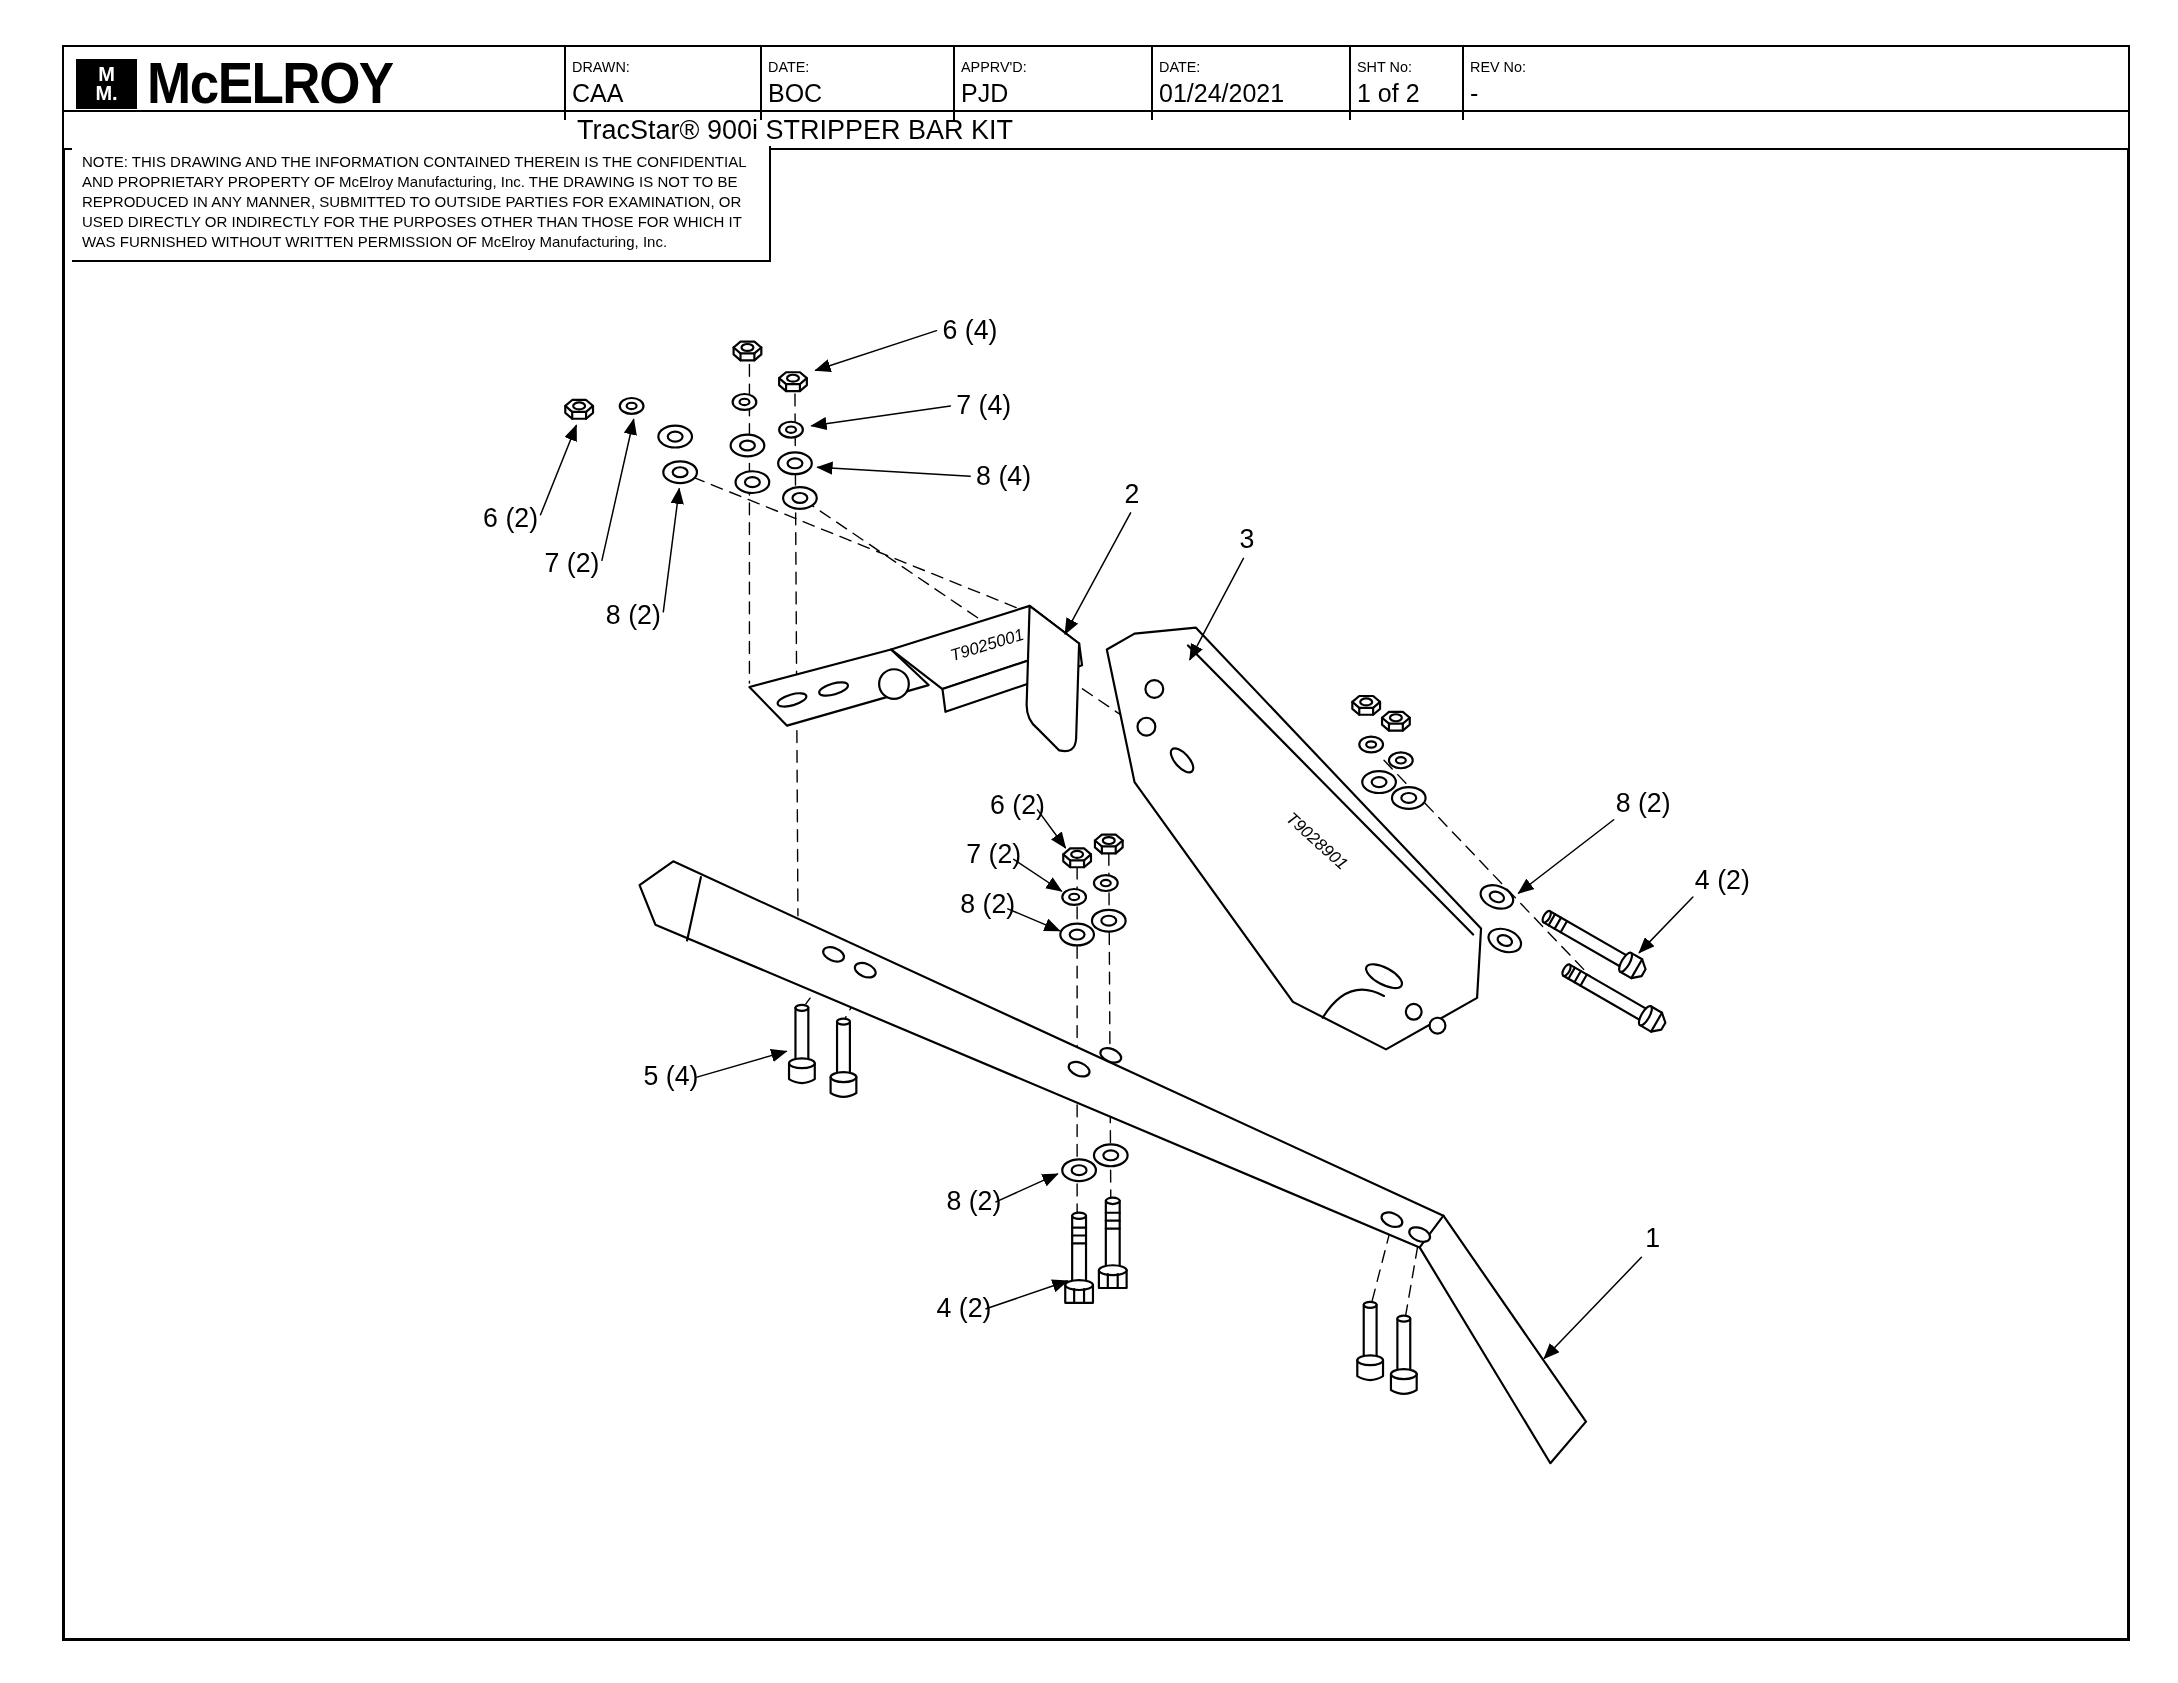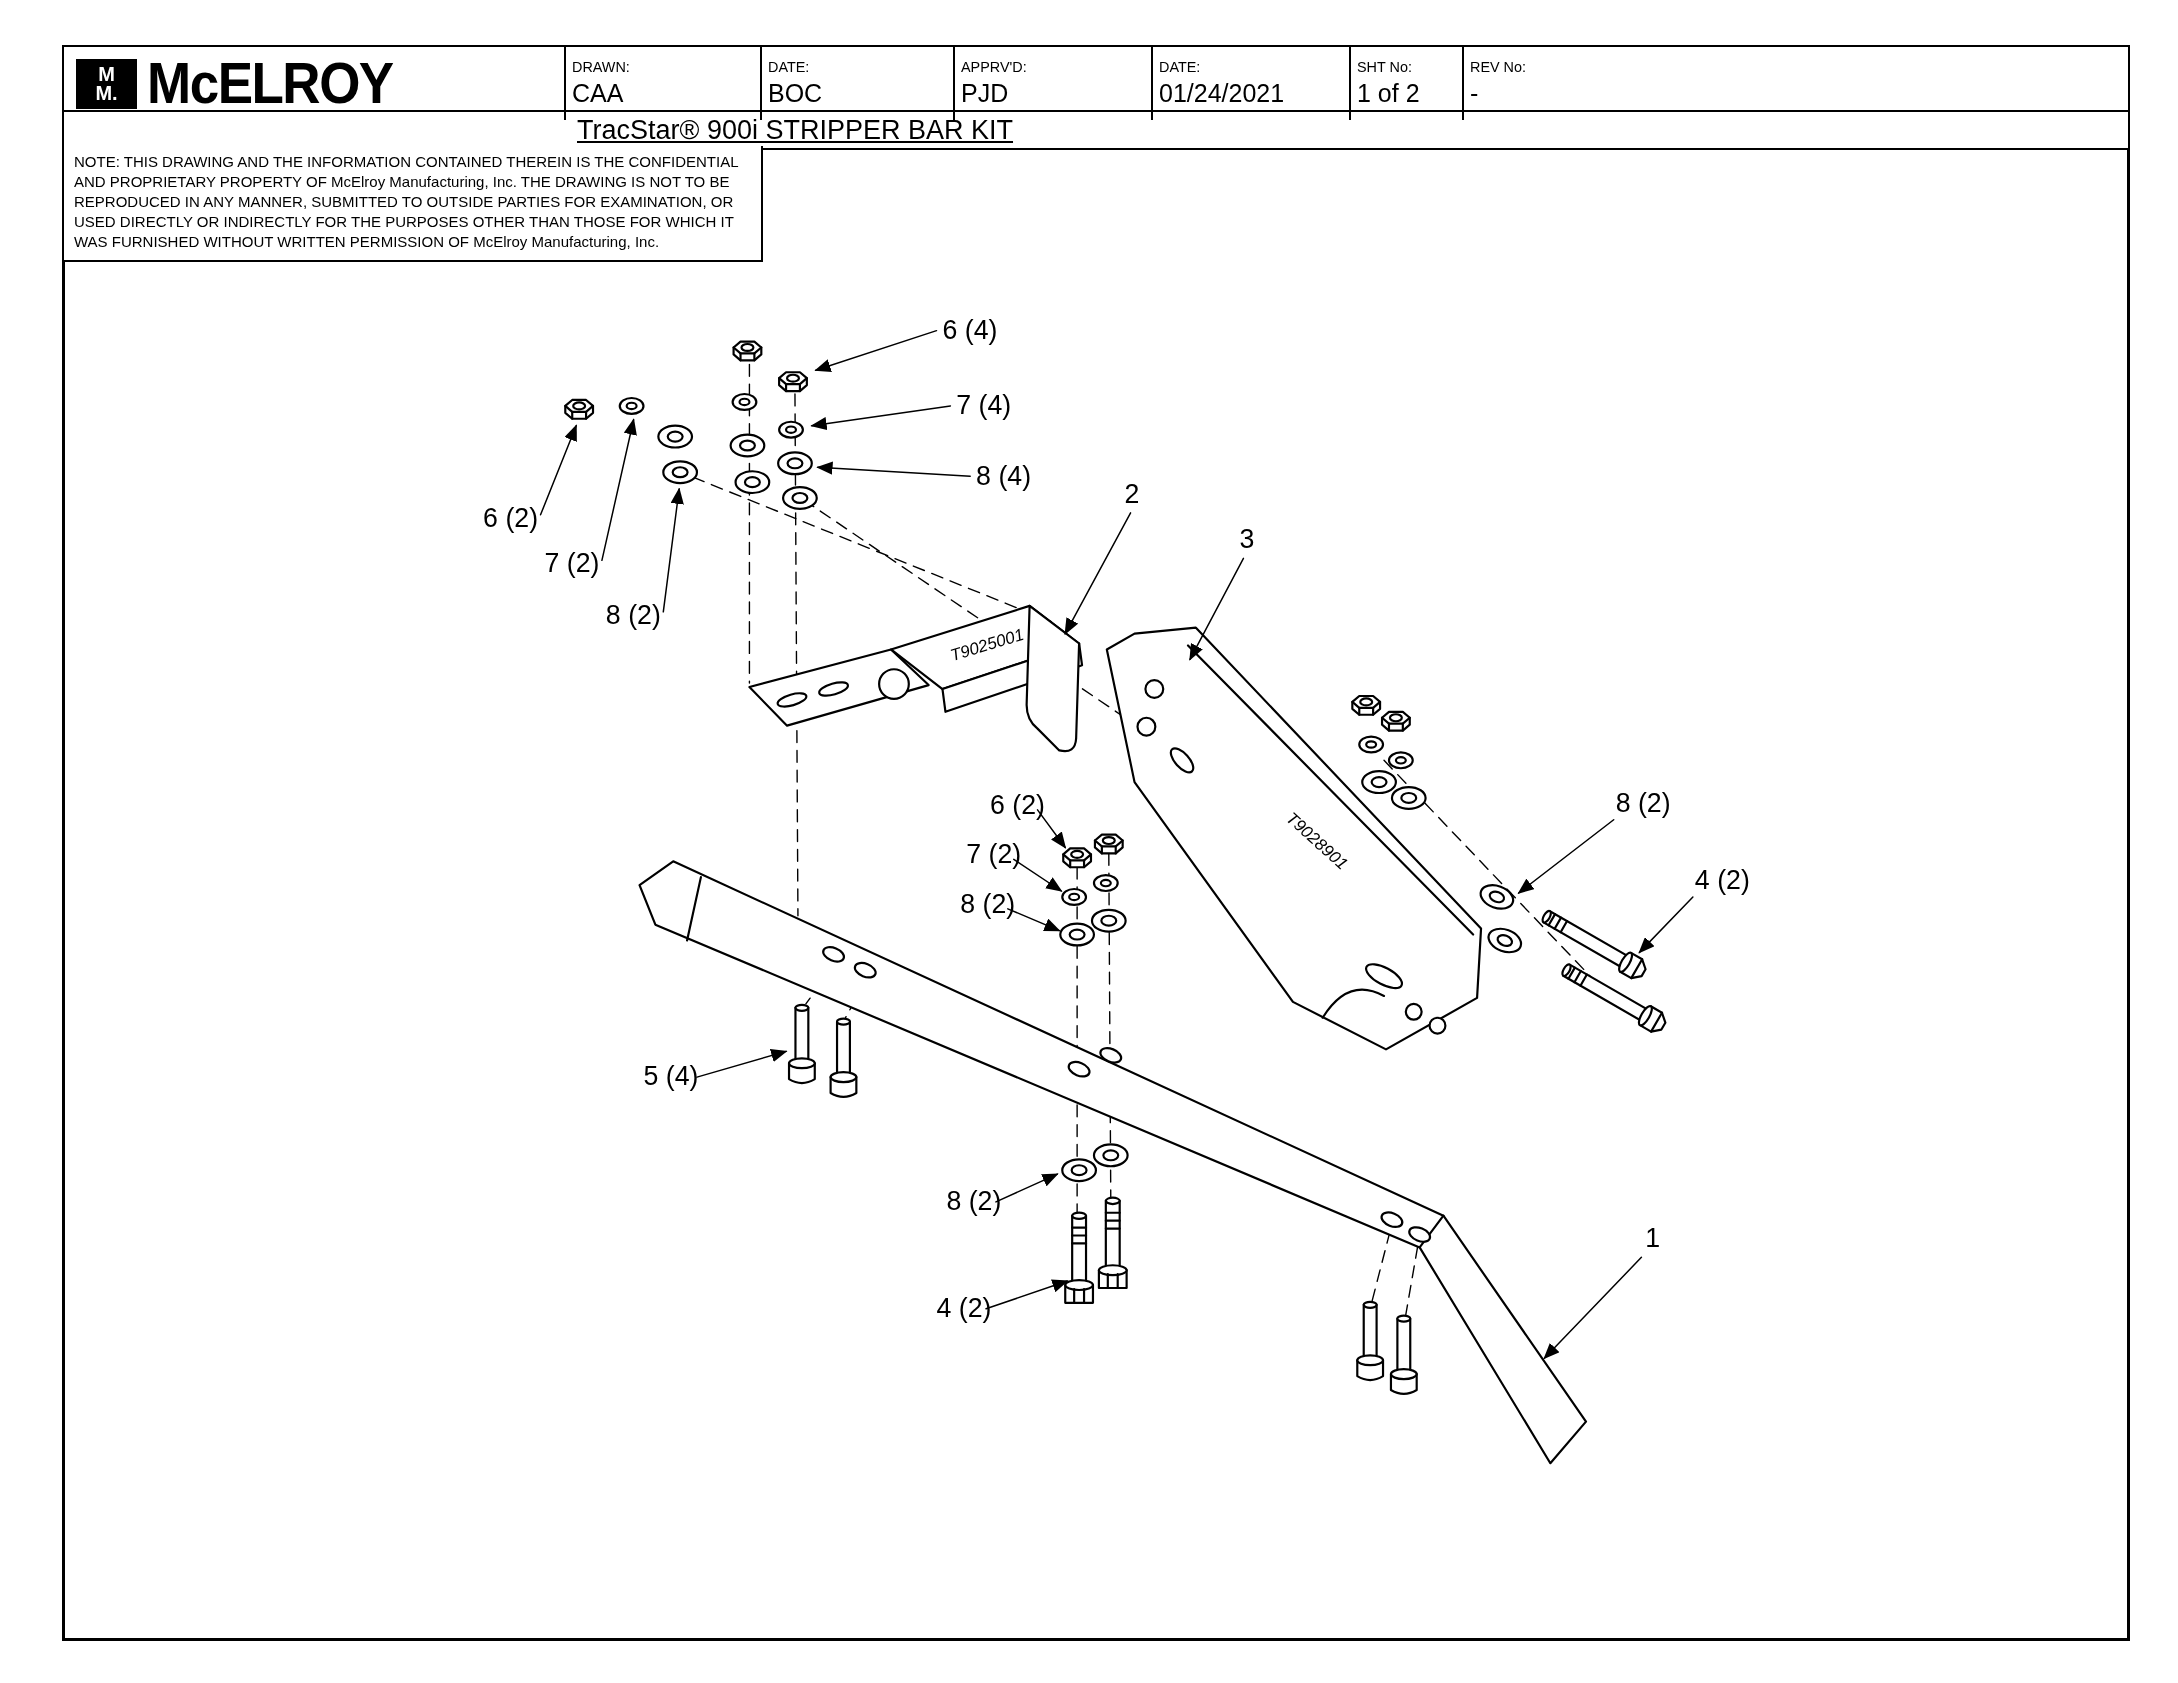--- a/index.html
+++ b/index.html
@@ -15,22 +15,22 @@
   .tb-row1 > div:first-child{border-left:none;}
   .logo-cell{display:flex;align-items:center;gap:10px;padding-left:12px;}
   .mm{width:61px;height:50px;background:#000;color:#fff;display:flex;flex-direction:column;
       align-items:center;justify-content:center;font-weight:bold;font-size:20px;line-height:0.92;}
   .logo-text{font-size:53px;font-weight:900;letter-spacing:-1.5px;transform:scaleY(1.08);white-space:nowrap;}
   .fcell{padding:12px 6px;}
   .flabel{font-size:14.4px;}
   .fvalue{font-size:25px;text-align:left;margin-top:4px;}
   .tb-row1 > div:nth-child(8) .fvalue{text-align:left;padding-left:46px;}
   .tb-title{height:36px;border-bottom:2.5px solid #000;display:flex;align-items:center;
-            font-size:27px;padding-left:513px;background:#fff;text-decoration:underline;}
-  .notebox{position:absolute;left:64px;top:146px;width:699px;box-sizing:border-box;
+            font-size:27px;padding-left:513px;background:#fff;}
+  .notebox{position:absolute;left:72px;top:146px;width:699px;box-sizing:border-box;
            border-right:2.5px solid #000;border-bottom:2.5px solid #000;background:#fff;
            padding:6px 10px 8px 10px;font-size:15px;line-height:1.34;}
   svg text.co{font-family:"Liberation Sans",sans-serif;font-size:27px;fill:#000;stroke:none;}
   svg text.pm{font-family:"Liberation Sans",sans-serif;font-size:17px;fill:#000;stroke:none;font-style:italic;}
 </style>
 </head>
 <body>
 
 <div class="page">
 

